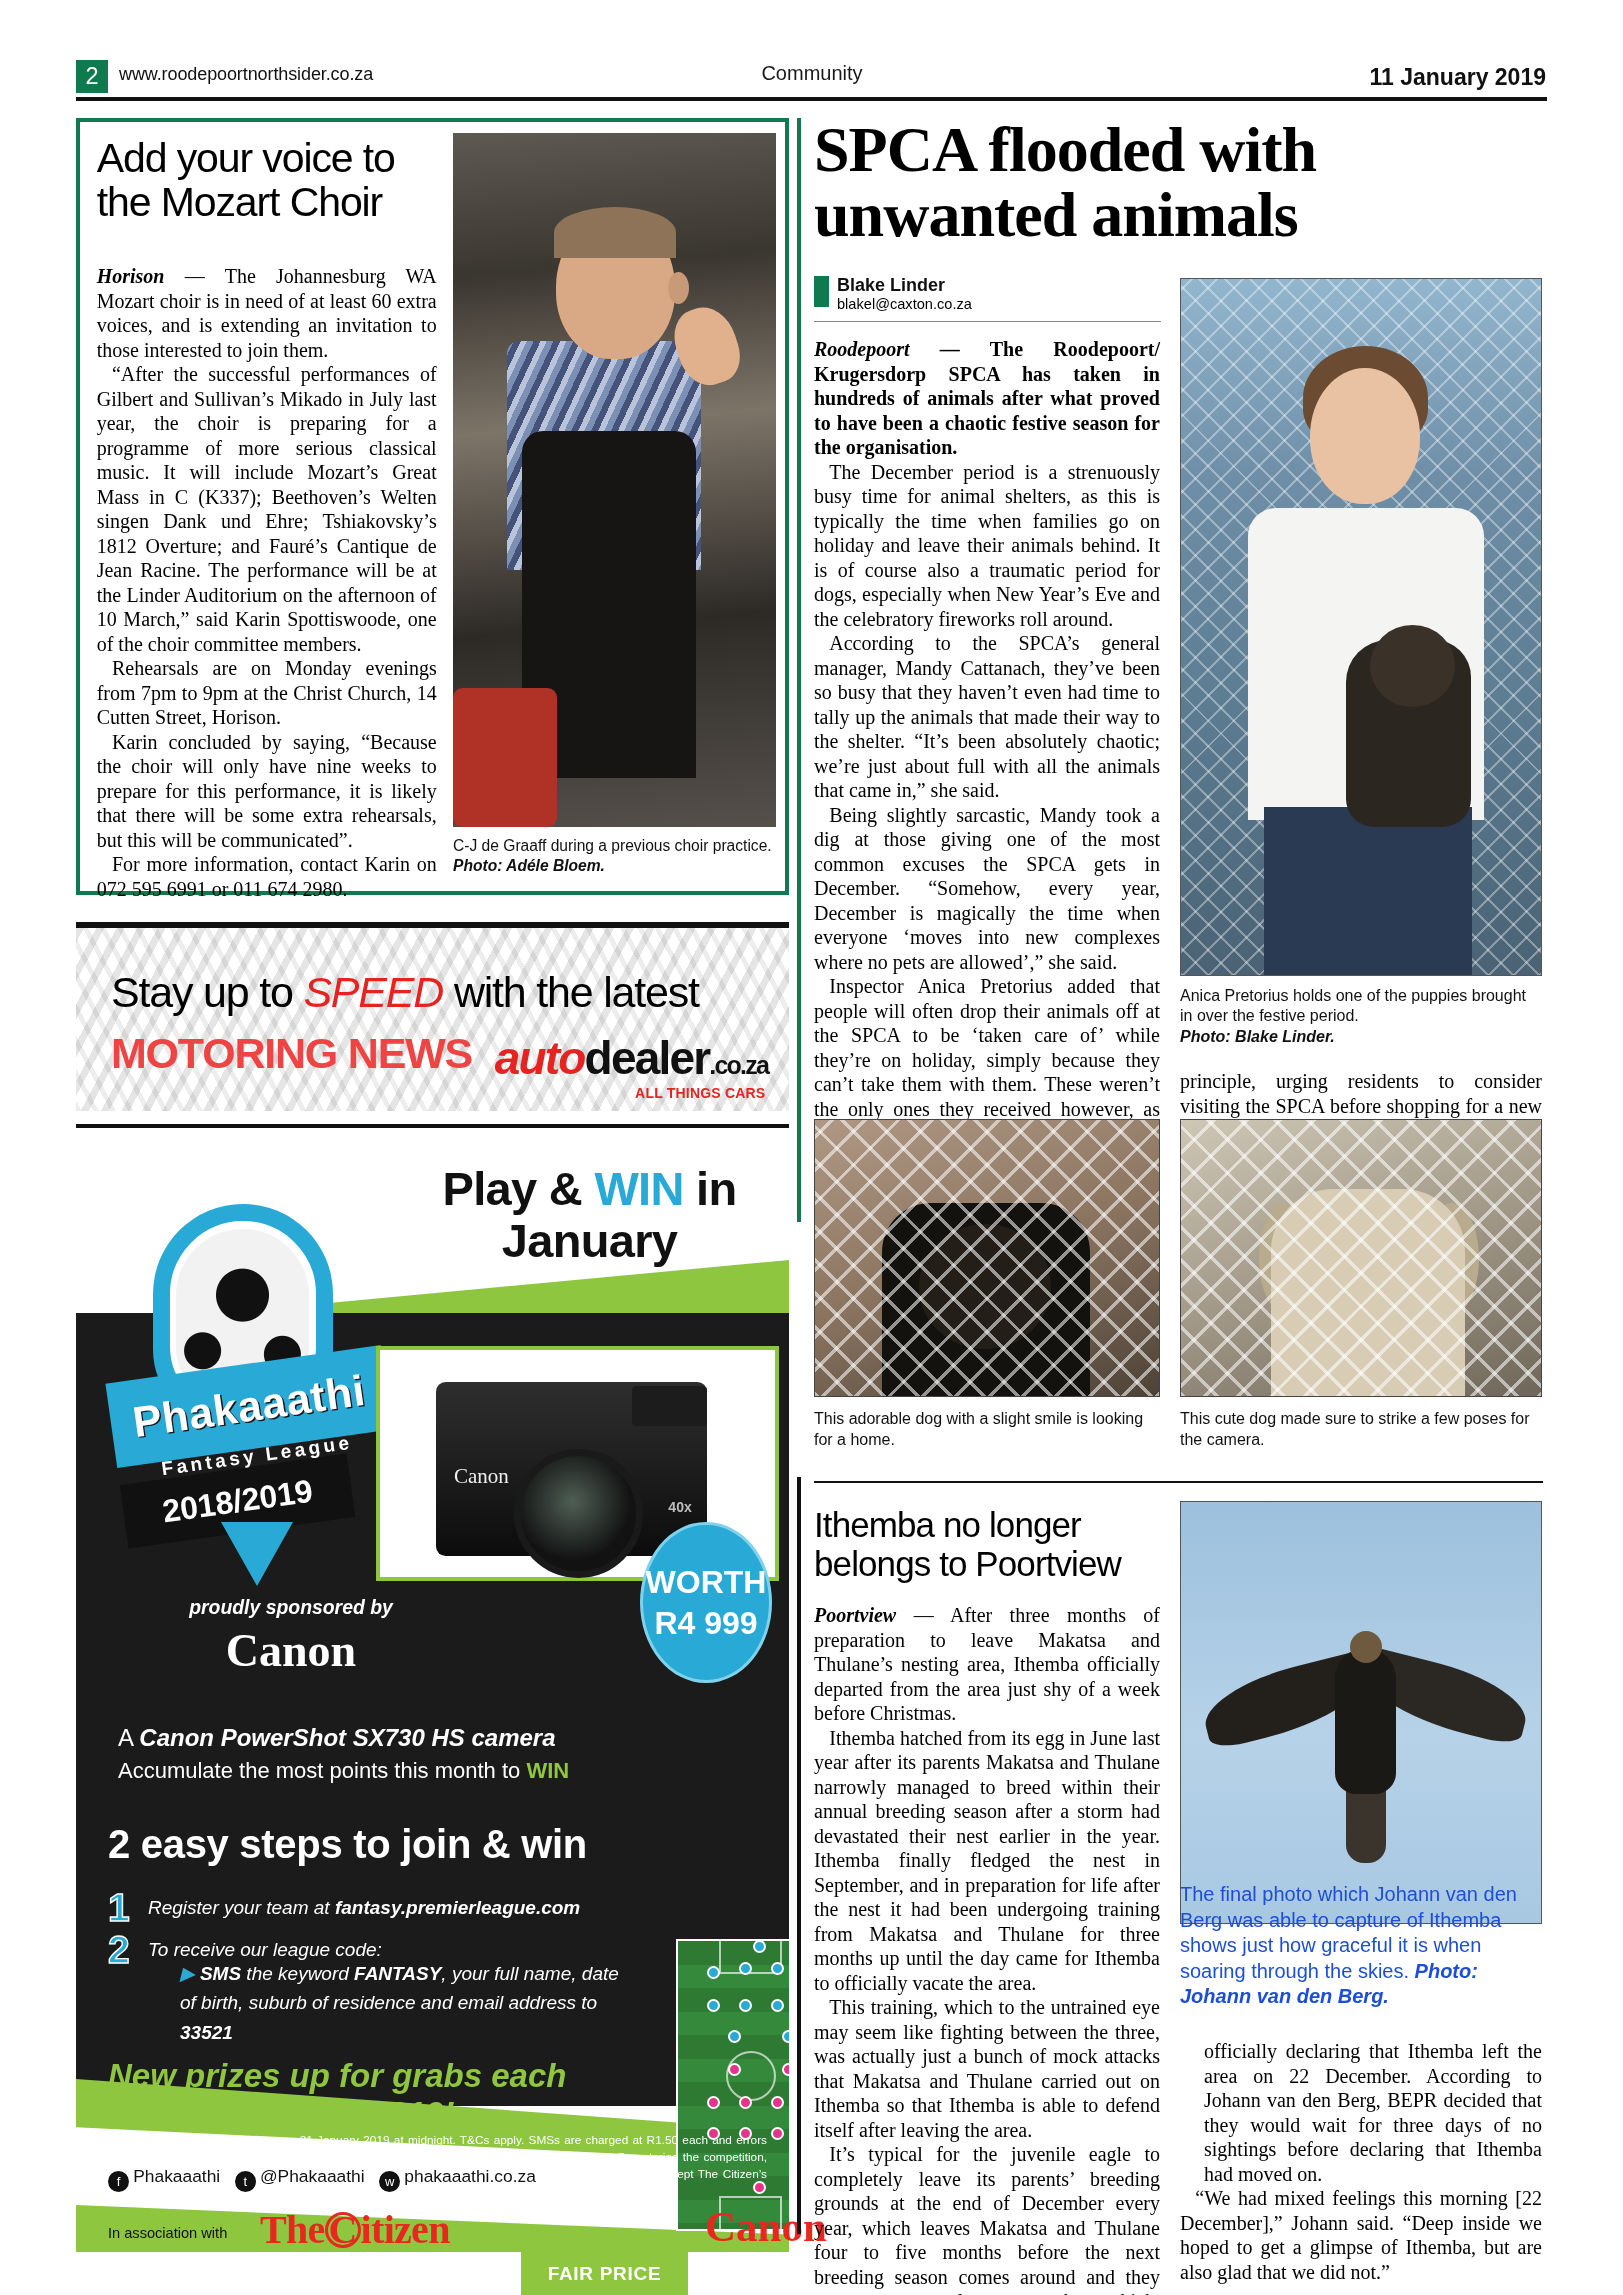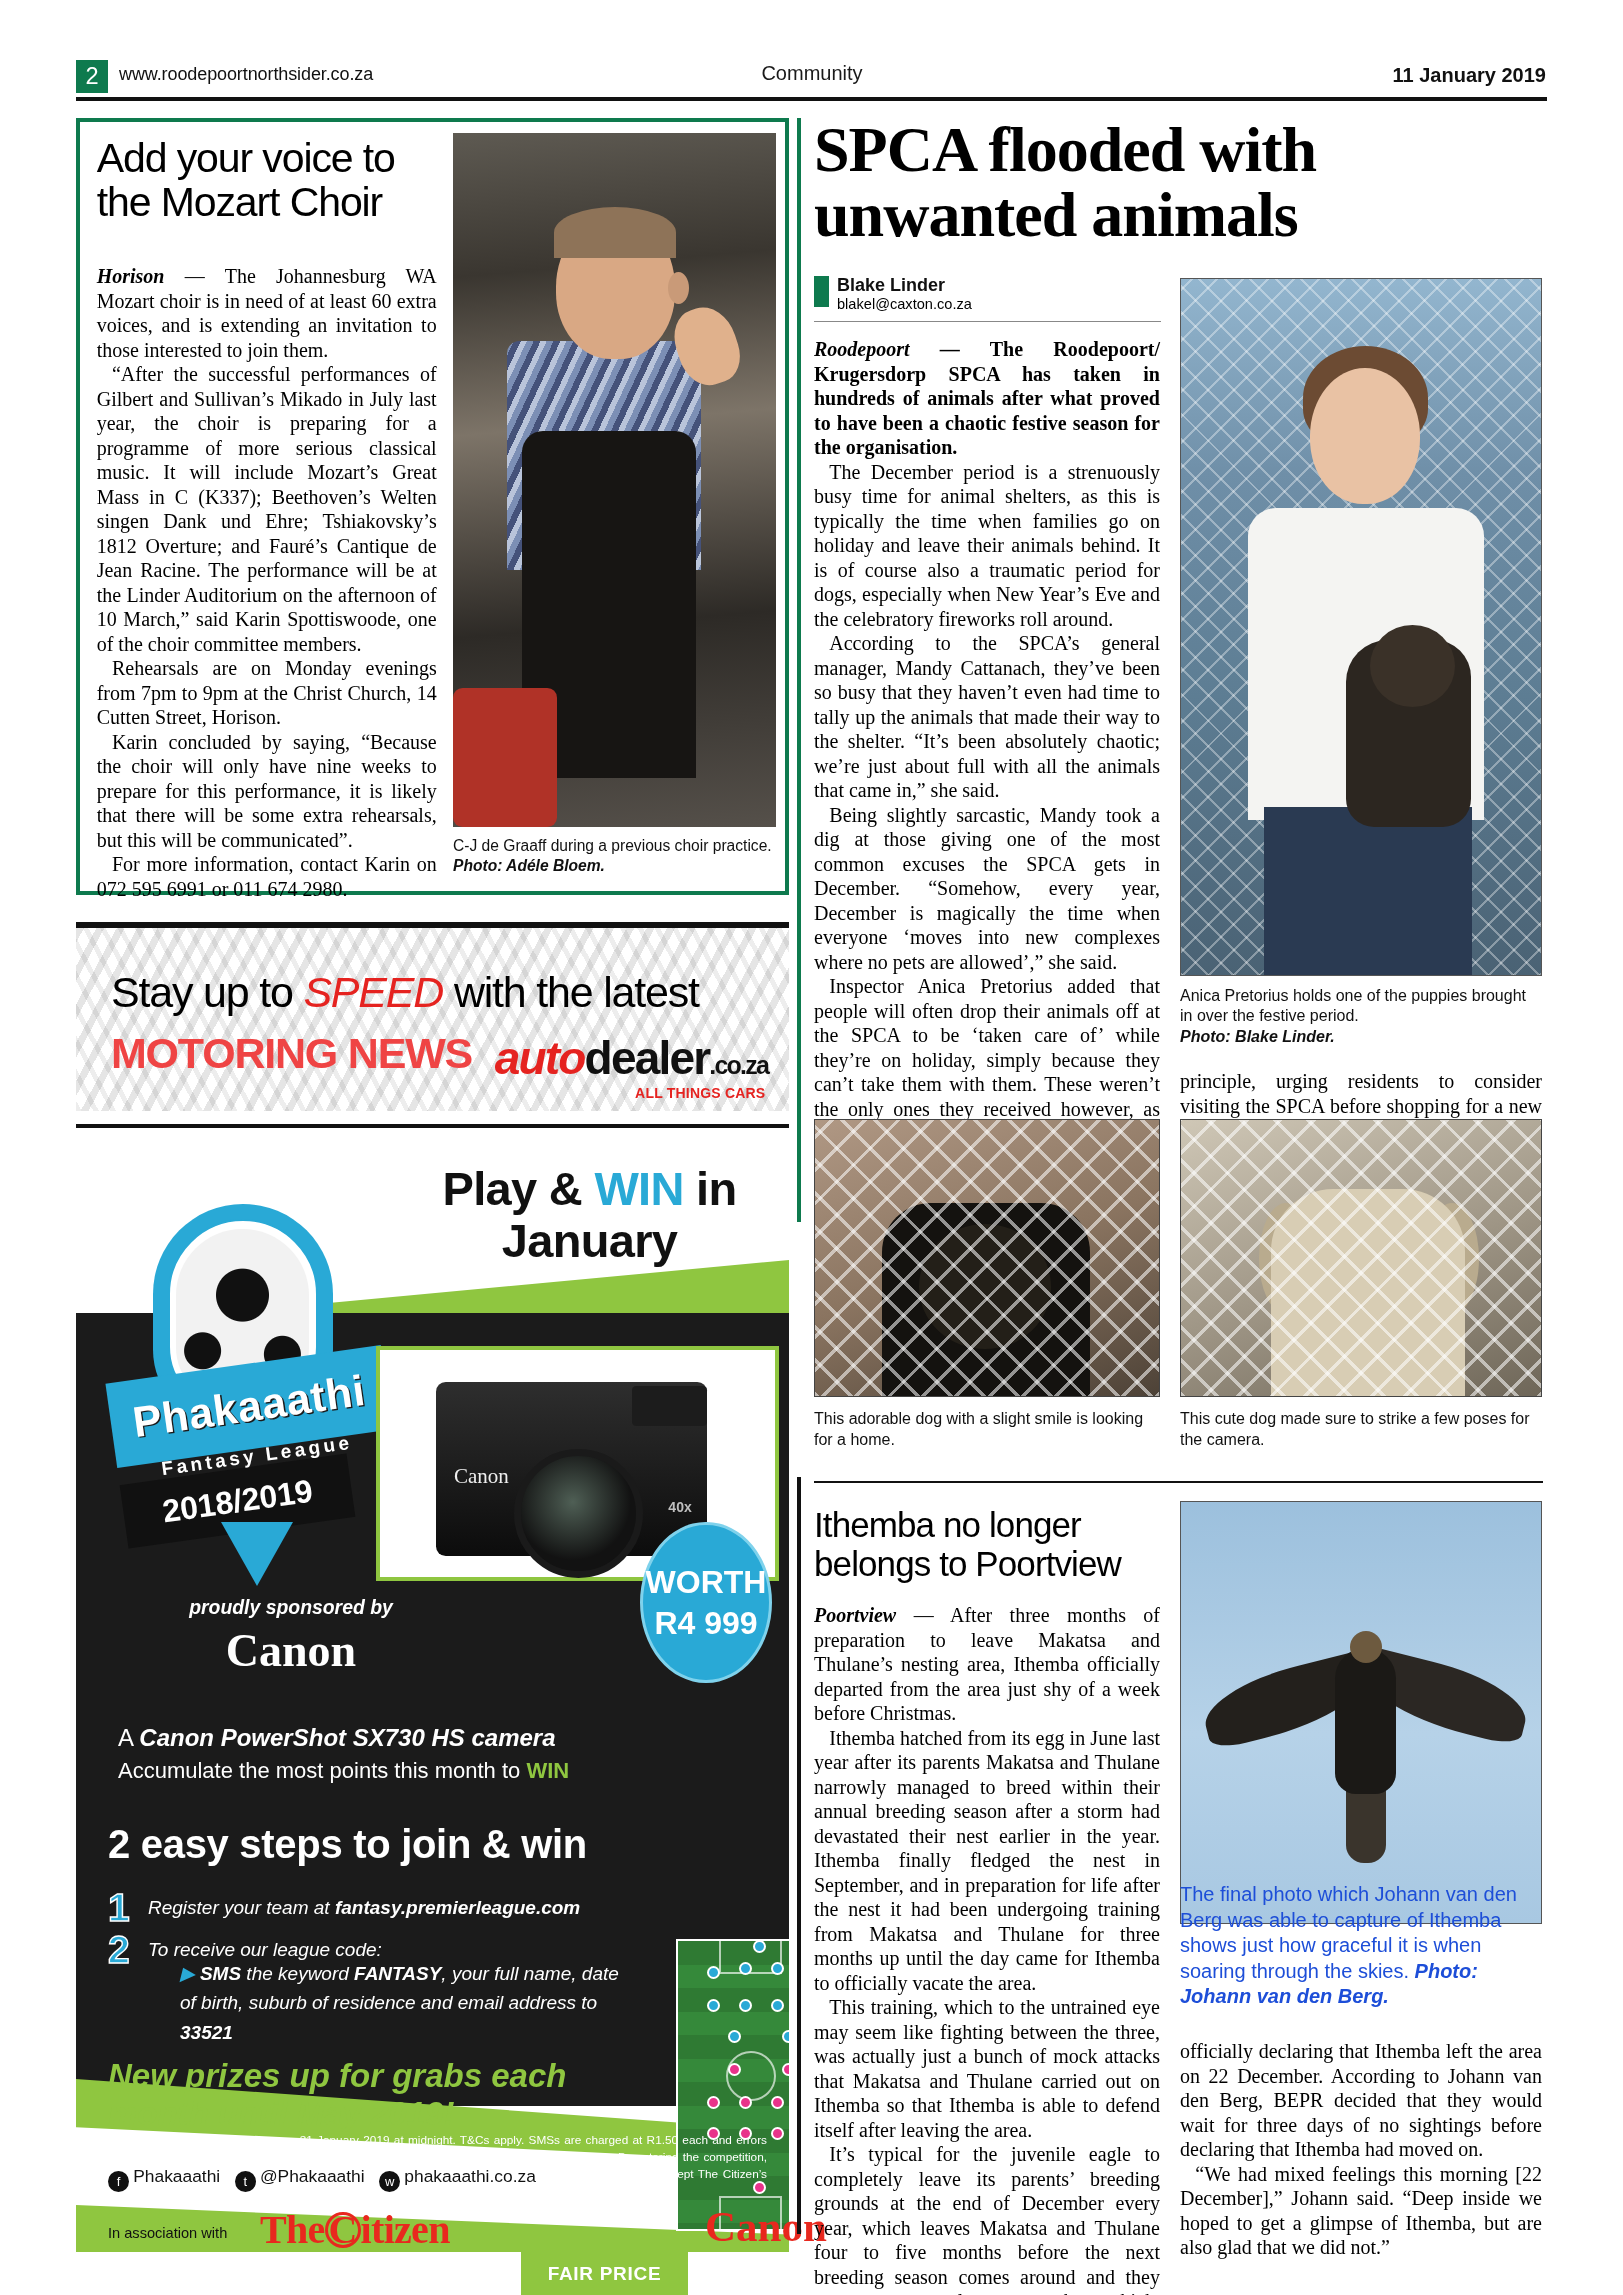--- a/index.html
+++ b/index.html
@@ -21,21 +21,21 @@
     position:absolute; left:119px; top:64px;
     font-family:"Liberation Sans", sans-serif;
     font-size:18px; color:#111; letter-spacing:-0.1px;
   }
   .folio-section {
     position:absolute; left:0; top:62px; width:1624px; text-align:center;
     font-family:"Liberation Sans", sans-serif; font-size:20px; color:#1a1a1a;
   }
   .folio-date {
     position:absolute; right:78px; top:64px;
-    font-family:"Liberation Sans", sans-serif; font-size:20px;
+    font-family:"Liberation Sans", sans-serif; font-size:23px;
     color:#111; font-weight:bold;
   }
   .rule-top {
     position:absolute; left:76px; top:97px; width:1471px; height:3.5px; background:#111;
   }
 
   
   .choir-box {
     position:absolute; left:76px; top:118px; width:713px; height:777px;
     border:4.2px solid #0e7a4e; background:#fff;
@@ -373,21 +373,21 @@
   .eagle-cap {
     position:absolute; left:1180px; top:1882px; width:362px;
     font-family:"Liberation Sans", sans-serif; font-size:20px; line-height:1.28; color:#1d4ed8;
   }
   .eagle-cap b { font-style:italic; }
   .ith-runon {
     position:absolute; left:1180px; top:2039px; width:362px;
     font-size:20px; line-height:1.225; text-align:justify; color:#000;
   }
   .ith-runon p { text-indent:15.3px; }
-  .ith-runon p.first { text-indent:0; }
+  .ith-runon p.first { text-indent:0;margin-left:24px; }
 
   em.loc { font-style:italic; font-weight:bold; }
 </style>
 </head>
 <body>
 
 <div class="page">
 
   <div class="folio-box">2</div>
   <div class="folio-url">www.roodepoortnorthsider.co.za</div>

